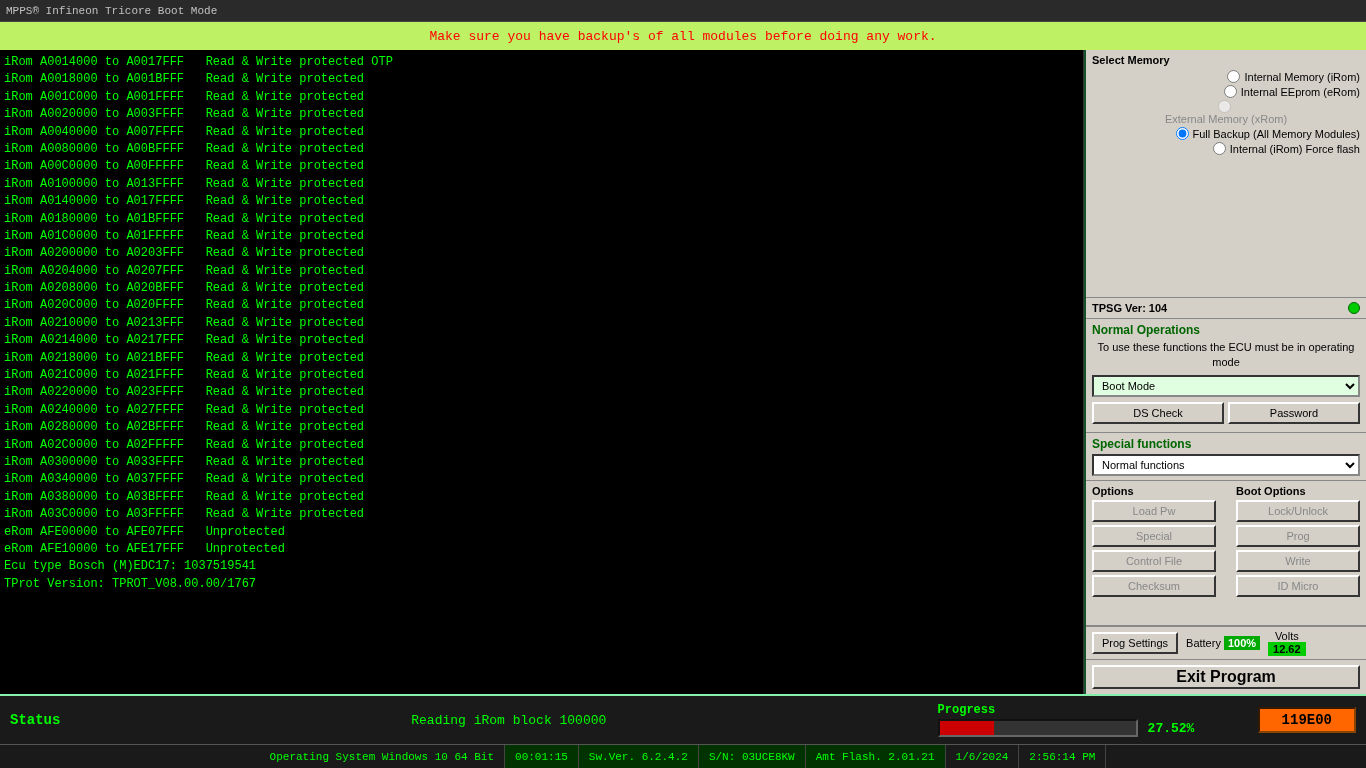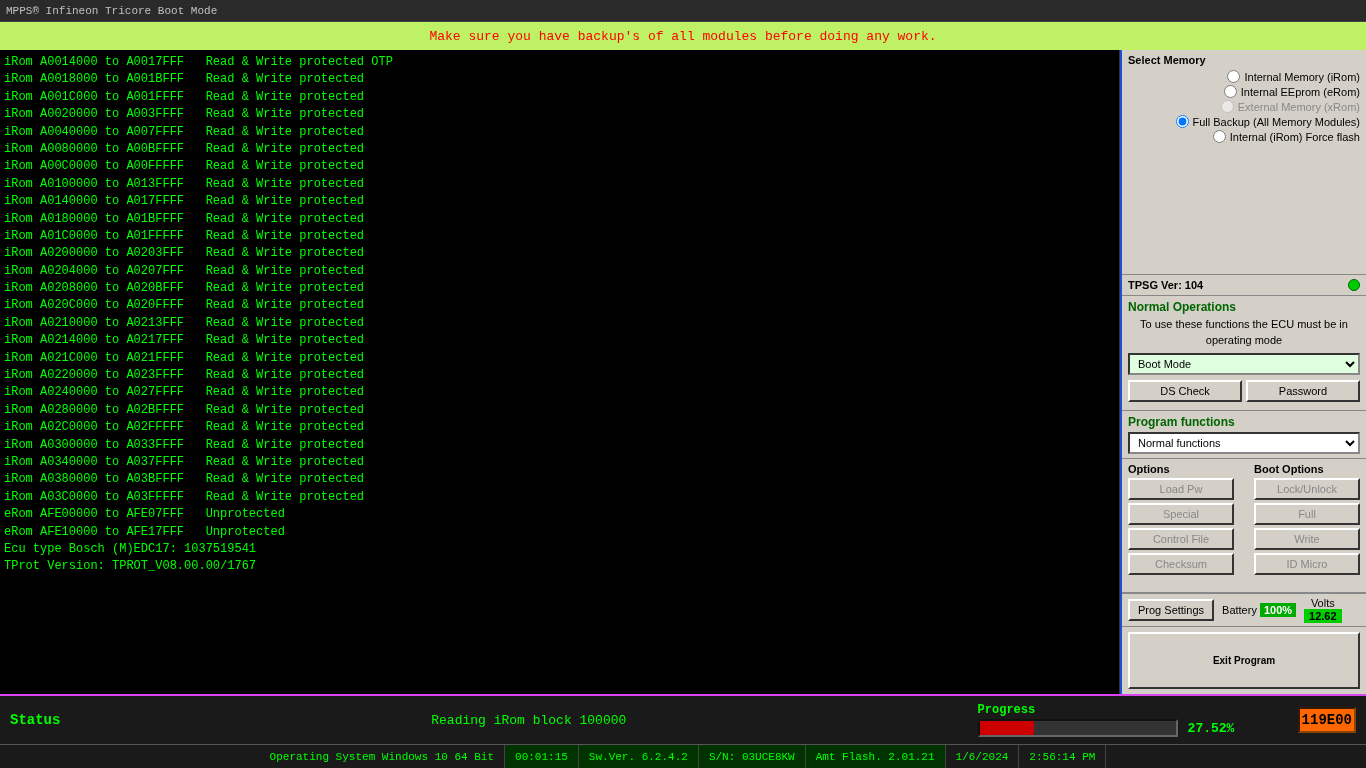--- a/index.html
+++ b/index.html
@@ -64,23 +64,23 @@
       background: #666;
     }
 
     .log-line {
       line-height: 1.45;
       white-space: pre;
     }
 
     
     #right-panel {
-      width: 246px;
+      width: 282px;
       background: #6d28d9;
-      border-left: 2px solid #1d4ed8;
+      border-left: 2px solid #14532d;
       display: flex;
       flex-direction: column;
       font-family: Arial, sans-serif;
       font-size: 11px;
     }
 
     
     #select-memory {
       padding: 4px 6px;
       background: #d4d0c8;
@@ -97,20 +97,21 @@
       margin-bottom: 2px;
       color: #000;
       font-size: 11px;
       justify-content: flex-end;
     }
     .radio-row input[type=radio] {
       margin-right: 4px;
     }
     .radio-disabled {
       color: #888;
+      flex-direction: column;
     }
 
     
     #tpsg-row {
       display: flex;
       align-items: center;
       justify-content: space-between;
       padding: 4px 6px;
       background: #d4d0c8;
       border-top: 1px solid #888;
@@ -292,21 +293,21 @@
       padding: 4px 12px;
       color: #000;
       font-weight: bold;
       margin-left: auto;
     }
 
     
     #status-bar {
       height: 50px;
       background: #1a1a1a;
-      border-top: 2px solid #d946ef;
+      border-top: 2px solid #86efac;
       display: flex;
       align-items: center;
       padding: 0 10px;
       gap: 20px;
     }
     #status-label {
       color: #00ff00;
       font-size: 14px;
       font-weight: bold;
       min-width: 70px;
@@ -350,21 +351,21 @@
       color: #00ff00;
       font-size: 13px;
       font-weight: bold;
       min-width: 55px;
     }
     #hex-display {
       background: #ff6600;
       color: #000;
       font-size: 14px;
       font-weight: bold;
-      padding: 3px 2px;
+      padding: 3px 22px;
       font-family: 'Courier New', monospace;
       border: 2px inset #884400;
     }
 
     
     #bottom-bar {
       height: 24px;
       background: #1a1a1a;
       border-top: 1px solid #555;
       display: flex;
@@ -409,20 +410,21 @@
         <div class="log-line">iRom A0100000 to A013FFFF   Read &amp; Write protected</div>
         <div class="log-line">iRom A0140000 to A017FFFF   Read &amp; Write protected</div>
         <div class="log-line">iRom A0180000 to A01BFFFF   Read &amp; Write protected</div>
         <div class="log-line">iRom A01C0000 to A01FFFFF   Read &amp; Write protected</div>
         <div class="log-line">iRom A0200000 to A0203FFF   Read &amp; Write protected</div>
         <div class="log-line">iRom A0204000 to A0207FFF   Read &amp; Write protected</div>
         <div class="log-line">iRom A0208000 to A020BFFF   Read &amp; Write protected</div>
         <div class="log-line">iRom A020C000 to A020FFFF   Read &amp; Write protected</div>
         <div class="log-line">iRom A0210000 to A0213FFF   Read &amp; Write protected</div>
         <div class="log-line">iRom A0214000 to A0217FFF   Read &amp; Write protected</div>
+        <div class="log-line">iRom A0218000 to A021BFFF   Read &amp; Write protected</div>
         <div class="log-line">iRom A021C000 to A021FFFF   Read &amp; Write protected</div>
         <div class="log-line">iRom A0220000 to A023FFFF   Read &amp; Write protected</div>
         <div class="log-line">iRom A0240000 to A027FFFF   Read &amp; Write protected</div>
         <div class="log-line">iRom A0280000 to A02BFFFF   Read &amp; Write protected</div>
         <div class="log-line">iRom A02C0000 to A02FFFFF   Read &amp; Write protected</div>
         <div class="log-line">iRom A0300000 to A033FFFF   Read &amp; Write protected</div>
         <div class="log-line">iRom A0340000 to A037FFFF   Read &amp; Write protected</div>
         <div class="log-line">iRom A0380000 to A03BFFFF   Read &amp; Write protected</div>
         <div class="log-line">iRom A03C0000 to A03FFFFF   Read &amp; Write protected</div>
         <div class="log-line">eRom AFE00000 to AFE07FFF   Unprotected</div>
@@ -476,63 +478,63 @@
         </select>
       </div>
 
       <div id="dscheck-pw-row">
         <button class="panel-btn">DS Check</button>
         <button class="panel-btn">Password</button>
       </div>
     </div>
 
     <div id="special-functions">
-      <div id="special-functions-title">Program functions</div>
+      <div id="special-functions-title">Special functions</div>
       <select id="special-functions-select">
         <option>Normal functions</option>
       </select>
     </div>
 
     <div id="options-section">
       <div id="options-row">
         <div class="options-col">
           <div class="options-col-title">Options</div>
           <div class="options-btn-stack">
             <button class="panel-btn disabled">Load Pw</button>
             <button class="panel-btn disabled">Special</button>
             <button class="panel-btn disabled">Control File</button>
             <button class="panel-btn disabled">Checksum</button>
           </div>
         </div>
         <div class="options-col">
           <div class="options-col-title">Boot Options</div>
           <div class="options-btn-stack">
             <button class="panel-btn disabled">Lock/Unlock</button>
-            <button class="panel-btn disabled">Full</button>
+            <button class="panel-btn disabled">Prog</button>
             <button class="panel-btn disabled">Write</button>
             <button class="panel-btn disabled">ID Micro</button>
           </div>
         </div>
       </div>
     </div>
 
     <div id="prog-settings-bar">
       <button id="prog-settings-btn">Prog Settings</button>
       <div id="battery-row">
         <span>Battery</span>
         <span id="battery-pct">100%</span>
       </div>
       <div id="volts-row">
         <span>Volts</span>
         <span id="volts-val">12.62</span>
       </div>
     </div>
 
     <div style="padding: 5px 6px; background:#d4d0c8; border-top:1px solid #888;">
-      <button id="exit-program-btn" style="width:100%; background:#d4d0c8; border: 2px outset #fff; border-right-color:#888; border-bottom-color:#888; font-size:10px; cursor:pointer; padding:21px; color:#000; font-weight:bold;">Exit Program</button>
+      <button id="exit-program-btn" style="width:100%; background:#d4d0c8; border: 2px outset #fff; border-right-color:#888; border-bottom-color:#888; font-size:16px; cursor:pointer; padding:1px; color:#000; font-weight:bold;">Exit Program</button>
     </div>
 
   </div>
 </div>
 
 <div id="status-bar">
   <span id="status-label">Status</span>
   <span id="status-text">Reading iRom block 100000</span>
   <div id="progress-section">
     <span id="progress-label">Progress</span>

